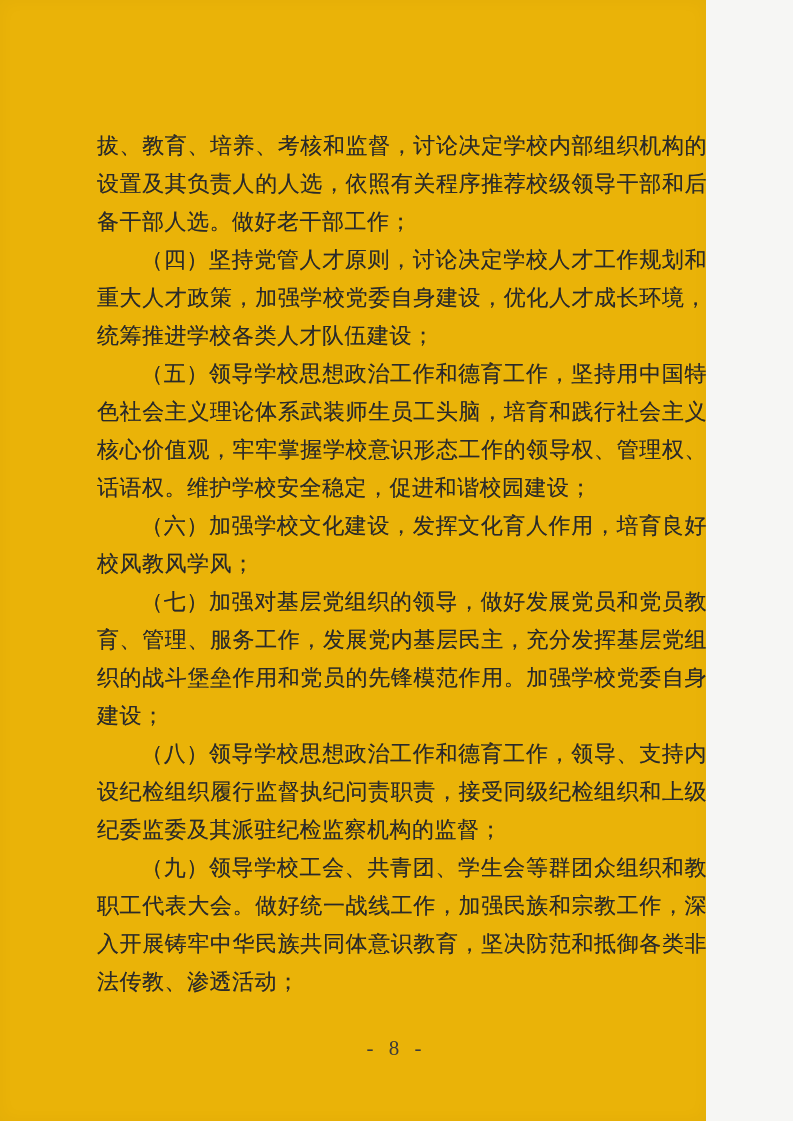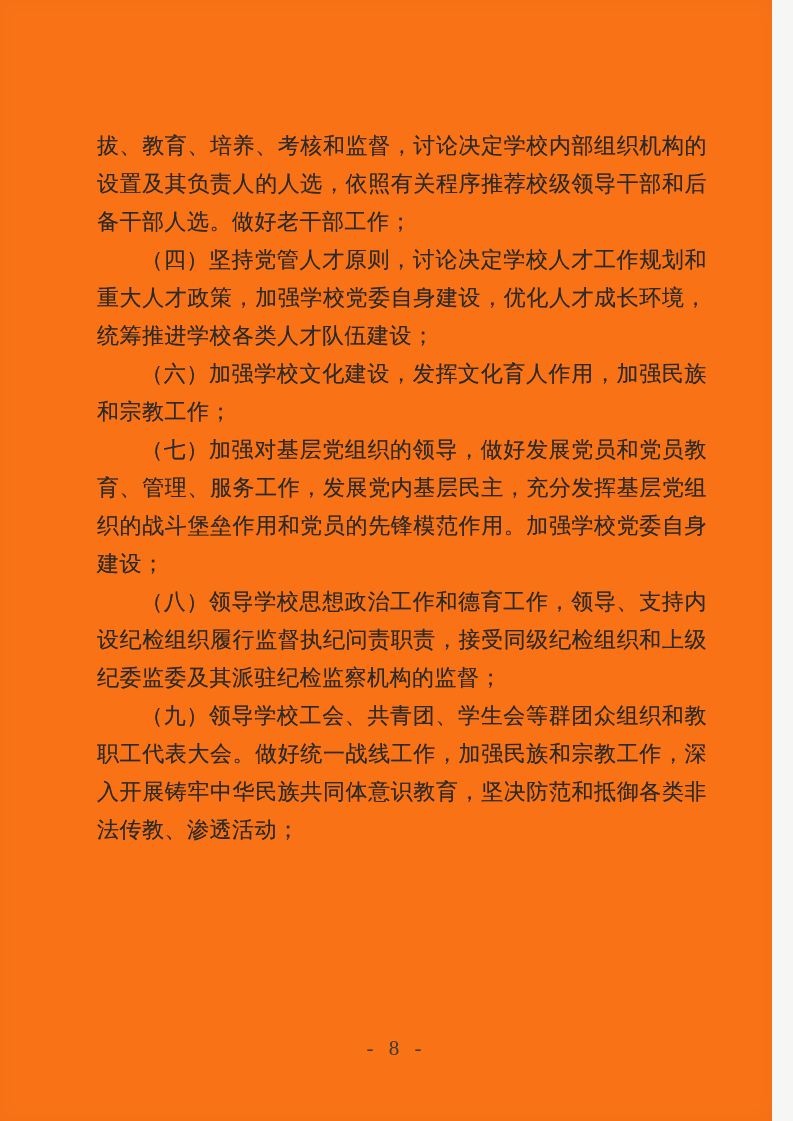--- a/index.html
+++ b/index.html
@@ -11,23 +11,23 @@
     height: 1121px;
     position: relative;
     background: #f6f6f4;
     font-family: "Liberation Serif", "DejaVu Serif", serif;
     overflow: hidden;
   }
   .page {
     position: absolute;
     left: 0;
     top: 0;
-    width: 772px;
+    width: 706px;
     height: 1121px;
-    background: #f97316;
+    background: #eab308;
     box-shadow: inset 0 0 18px rgba(0,0,0,0.03);
   }
   .content {
     position: absolute;
     left: 97px;
     top: 127px;
     width: 610px;
     color: #2a2a2a;
     font-size: 22px;
     line-height: 38px;
@@ -56,19 +56,20 @@
     font-family: "Liberation Serif", "DejaVu Serif", serif;
   }
 </style>
 </head>
 <body>
 
 <div class="page">
   <div class="content" id="paragraph-container">
       <p class="">拔、教育、培养、考核和监督，讨论决定学校内部组织机构的设置及其负责人的人选，依照有关程序推荐校级领导干部和后备干部人选。做好老干部工作；</p>
       <p class="indent">（四）坚持党管人才原则，讨论决定学校人才工作规划和重大人才政策，加强学校党委自身建设，优化人才成长环境，统筹推进学校各类人才队伍建设；</p>
-      <p class="indent">（六）加强学校文化建设，发挥文化育人作用，加强民族和宗教工作；</p>
+      <p class="indent">（五）领导学校思想政治工作和德育工作，坚持用中国特色社会主义理论体系武装师生员工头脑，培育和践行社会主义核心价值观，牢牢掌握学校意识形态工作的领导权、管理权、话语权。维护学校安全稳定，促进和谐校园建设；</p>
+      <p class="indent">（六）加强学校文化建设，发挥文化育人作用，培育良好校风教风学风；</p>
       <p class="indent">（七）加强对基层党组织的领导，做好发展党员和党员教育、管理、服务工作，发展党内基层民主，充分发挥基层党组织的战斗堡垒作用和党员的先锋模范作用。加强学校党委自身建设；</p>
       <p class="indent">（八）领导学校思想政治工作和德育工作，领导、支持内设纪检组织履行监督执纪问责职责，接受同级纪检组织和上级纪委监委及其派驻纪检监察机构的监督；</p>
       <p class="indent">（九）领导学校工会、共青团、学生会等群团众组织和教职工代表大会。做好统一战线工作，加强民族和宗教工作，深入开展铸牢中华民族共同体意识教育，坚决防范和抵御各类非法传教、渗透活动；</p>
     </div>
   <div class="footer">- 8 -</div>
 </div>
 
 </body></html>

